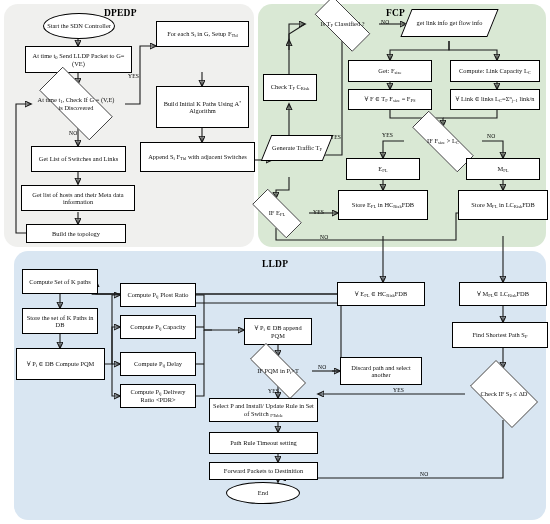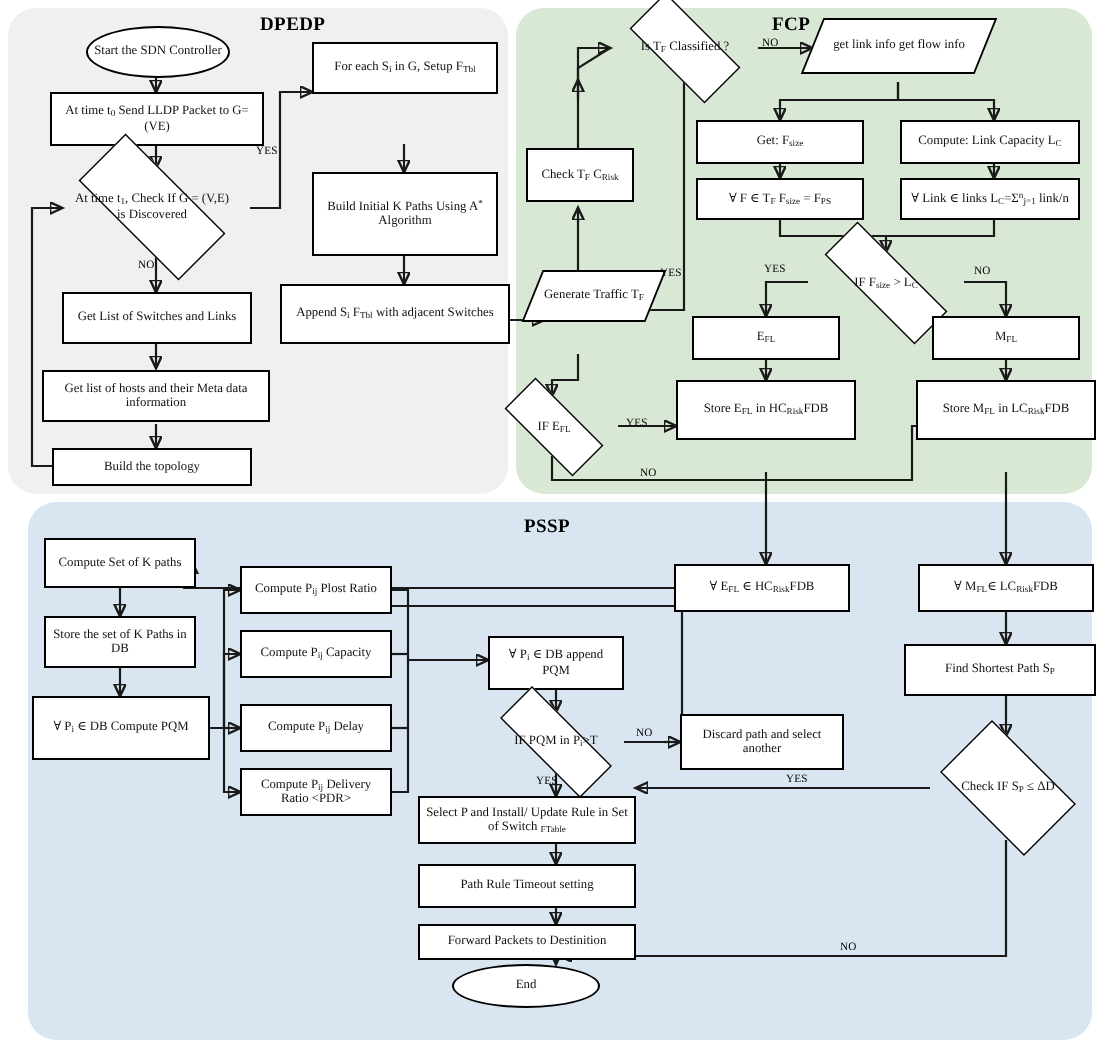--- a/index.html
+++ b/index.html
@@ -91,23 +91,23 @@
 </style>
 </head>
 <body>
 
 <div id="canvas">
 
   <div class="panel" id="panel-dpedp"></div>
   <div class="panel" id="panel-fcp"></div>
   <div class="panel" id="panel-pssp"></div>
 
-  <div class="panel-title" style="left:104px; top:8px;margin-left:26px;">DPEDP</div>
+  <div class="panel-title" style="left:104px; top:8px;">DPEDP</div>
   <div class="panel-title" style="left:386px; top:8px;">FCP</div>
-  <div class="panel-title" style="left:262px; top:259px;">PSSP</div>
+  <div class="panel-title" style="left:262px; top:259px;">LLDP</div>
 
   <svg id="wires">
     <defs>
       <marker id="ah" markerWidth="7" markerHeight="7" refX="5.4" refY="2.6" orient="auto">
         <path d="M0,0 L5.6,2.6 L0,5.2 z" fill="#1a1a1a" stroke="none"></path>
       </marker>
     </defs>
 
     <line x1="78" y1="38" x2="78" y2="46" marker-end="url(#ah)"></line>
     <line x1="78" y1="72" x2="78" y2="84" marker-end="url(#ah)"></line>

